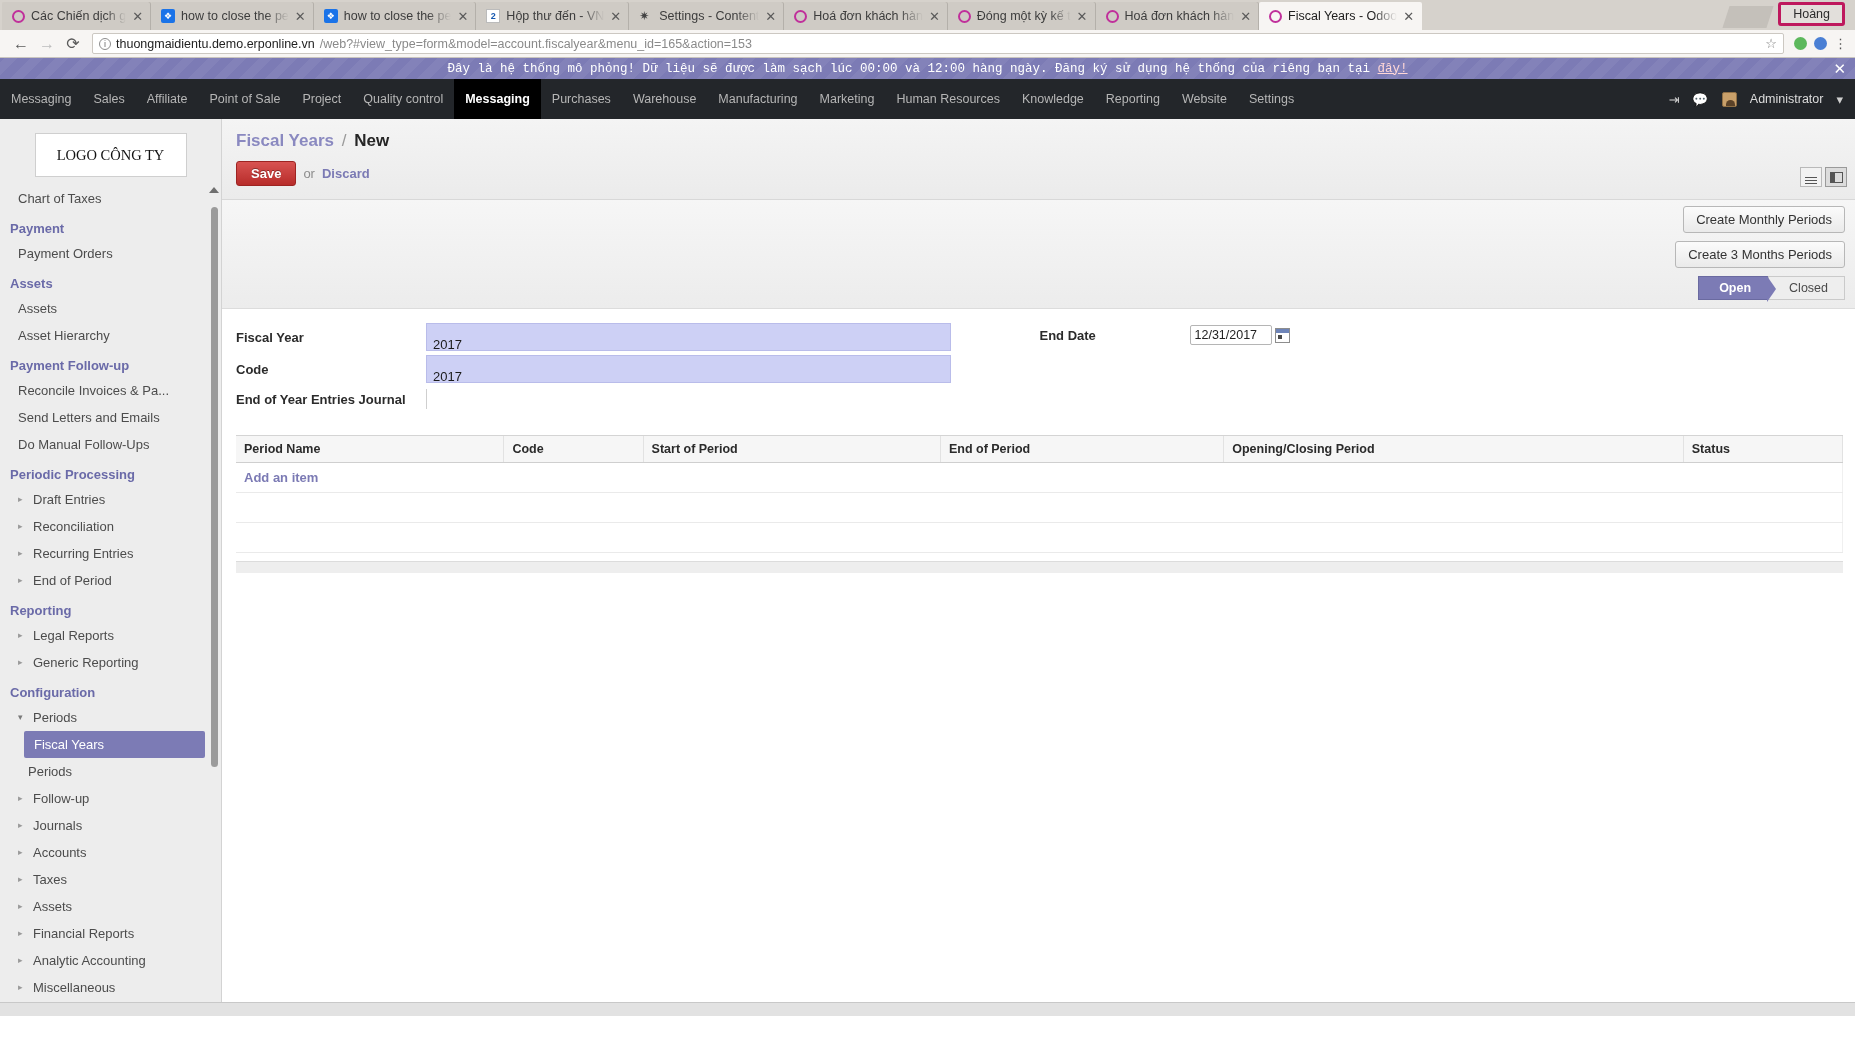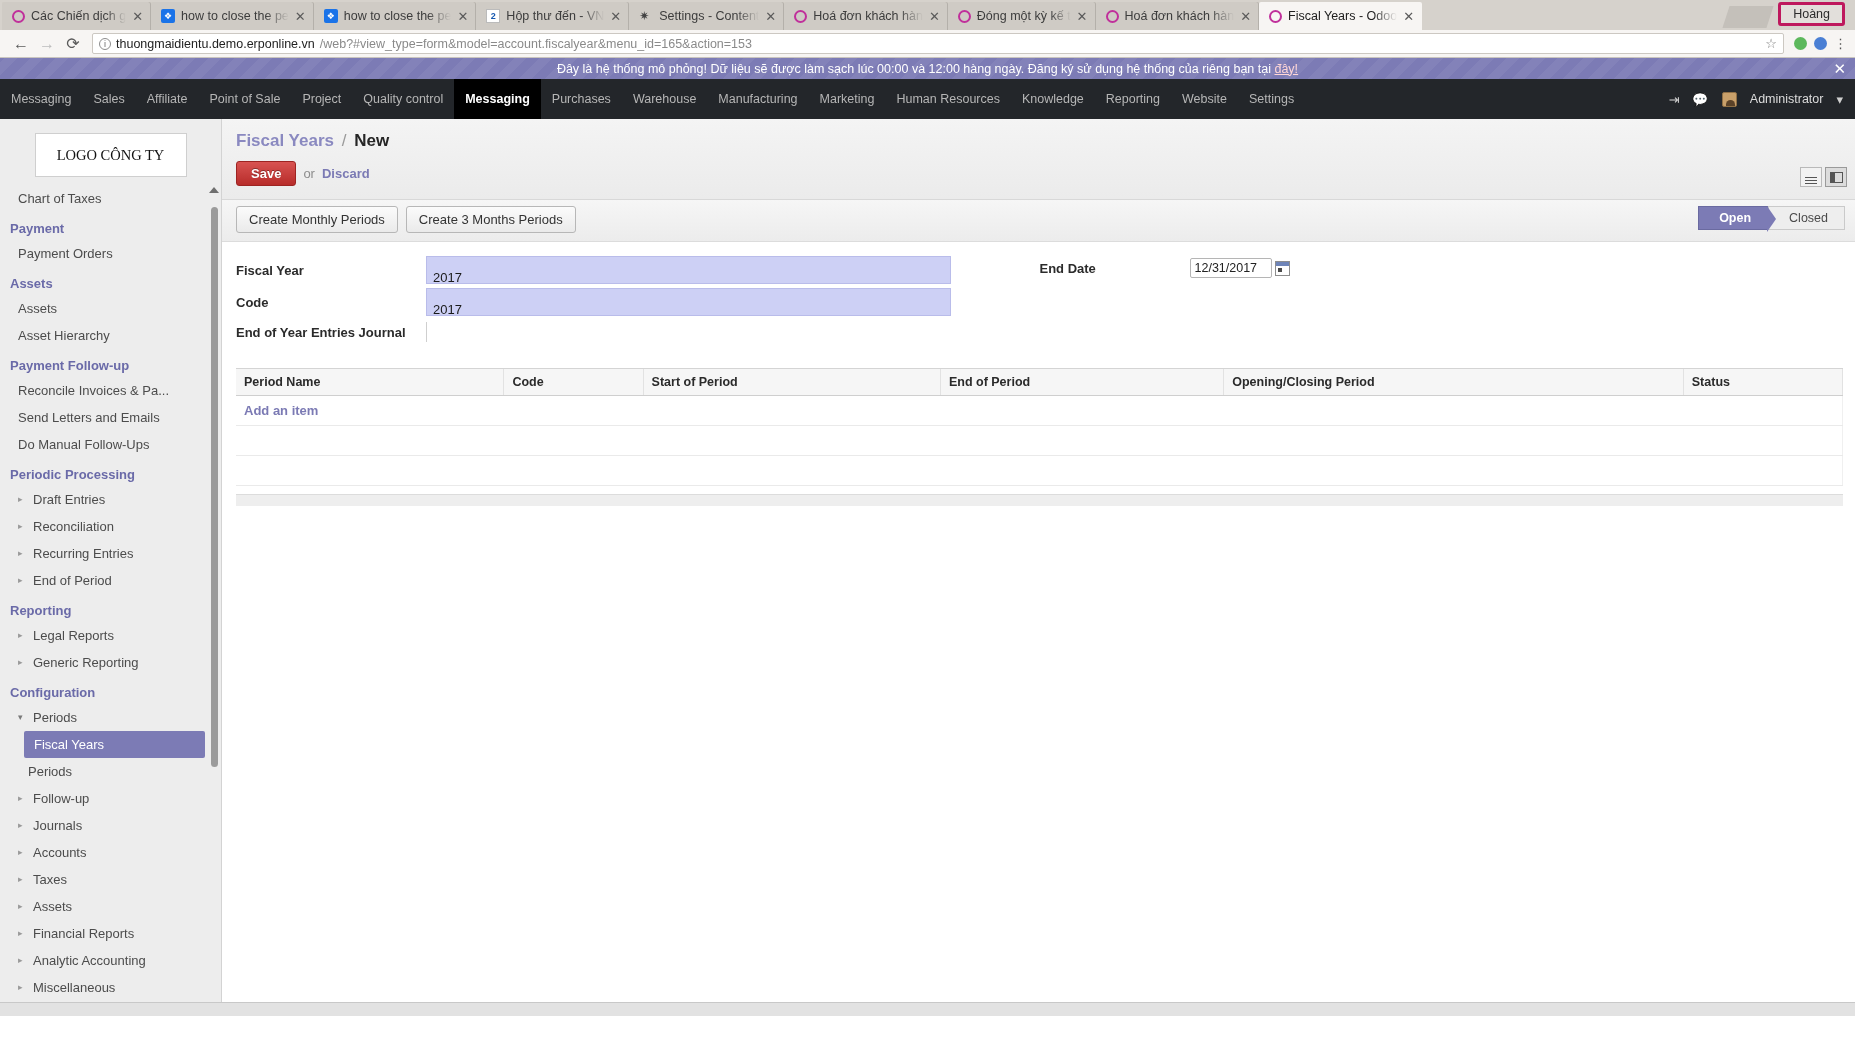--- a/index.html
+++ b/index.html
@@ -86,21 +86,21 @@
   .ext-icons { display: flex; align-items: center; gap: 7px; padding-left: 4px; }
   .ext-dot { width: 13px; height: 13px; border-radius: 50%; }
 
   
   .odoo-banner {
     height: 21px; background: #7c7bb5; position: relative;
     display: flex; align-items: center; justify-content: center;
     background-image: repeating-linear-gradient(
       -45deg, rgba(255,255,255,.055) 0 9px, rgba(0,0,0,0) 9px 18px);
   }
-  .odoo-banner .btxt { color: #fff; font-size: 12.5px; white-space: nowrap; }
+  .odoo-banner .btxt { color: #fff; font-size: 12.5px; white-space: nowrap; font-family: Liberation Mono, monospace; }
   .odoo-banner .blink { color: #ffd7d7; text-decoration: underline; }
   .odoo-banner .bclose {
     position: absolute; right: 9px; top: 0; line-height: 21px;
     color: #fff; font-size: 15px;
   }
 
   
   .odoo-menu {
     height: 40px; background: #23262a; display: flex; align-items: stretch;
     font-size: 12.5px; color: #b6b6b6;
@@ -188,21 +188,21 @@
     display: flex; align-items: center; justify-content: center;
   }
   .vs-btn.active { background: #dcdcdc; border-color: #9a9a9a; }
   .vs-lines { width: 12px; height: 1px; background: #555; box-shadow: 0 3px 0 #555, 0 6px 0 #555; }
   .vs-split { width: 13px; height: 11px; border: 1px solid #555; border-left-width: 5px; }
 
   
   .secondbar {
     background: linear-gradient(to bottom, #f6f6f6, #ececec);
     border-bottom: 1px solid #dcdcdc;
-    padding: 6px 10px 8px 14px; display: flex; align-items: flex-start; gap: 8px;
+    padding: 6px 10px 8px 14px; display: flex; align-items: flex-end; gap: 8px; flex-direction: column;
   }
   .btn-plain {
     background: linear-gradient(to bottom, #fbfbfb, #eaeaea);
     border: 1px solid #b7b7b7; border-radius: 3px;
     font-size: 13px; color: #333; padding: 5px 12px;
   }
   .statusbar { margin-left: auto; display: flex; align-items: center; }
   .st-item {
     font-size: 12.5px; padding: 4px 16px 4px 20px; color: #4a4a4a;
     background: #eeeeee; border: 1px solid #cacaca; position: relative;

